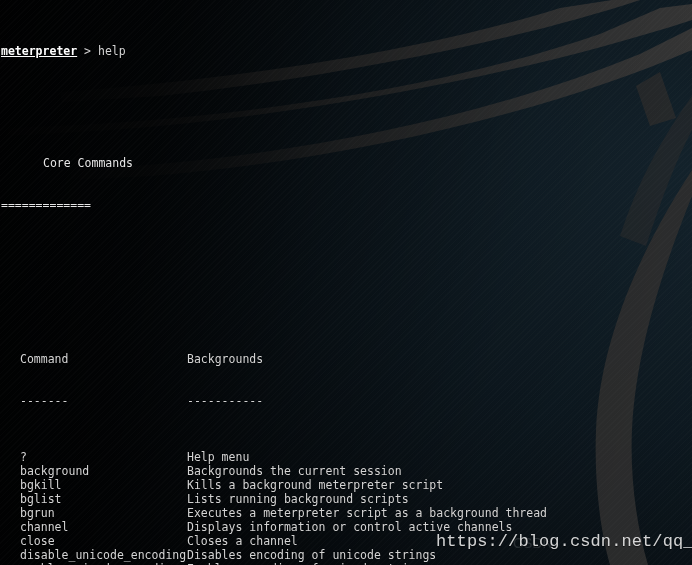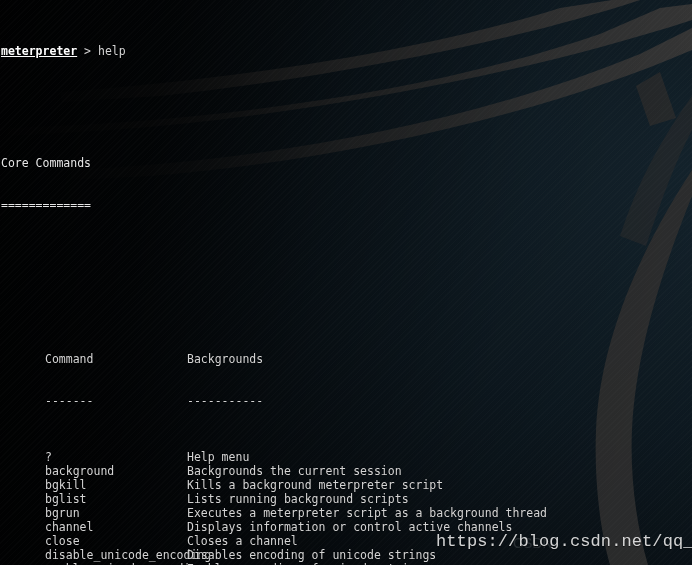--- a/index.html
+++ b/index.html
@@ -75,28 +75,28 @@
   }
   .line { height: 14px; }
   .blank { height: 14px; }
   .prompt-user {
     color: #ffffff;
     font-weight: bold;
     text-decoration: underline;
   }
   .prompt-sep { color: #d4d4d4; }
   .prompt-cmd { color: #d4d4d4; }
-  .sect-title { color: #e6e6e6; }
+  .sect-title { color: #e6e6e6; padding-left: 42px; }
   .rule { color: #e6e6e6; }
 
   .row { display: block; height: 14px; }
   .cmd-col {
     display: inline-block;
     width: 186px;
-    padding-left: 44px;
+    padding-left: 19px;
     box-sizing: border-box;
     color: #d4d4d4;
   }
   .desc-col { color: #d4d4d4; }
 
   
   .watermark {
     position: absolute;
     left: 436px;
     top: 532px;

